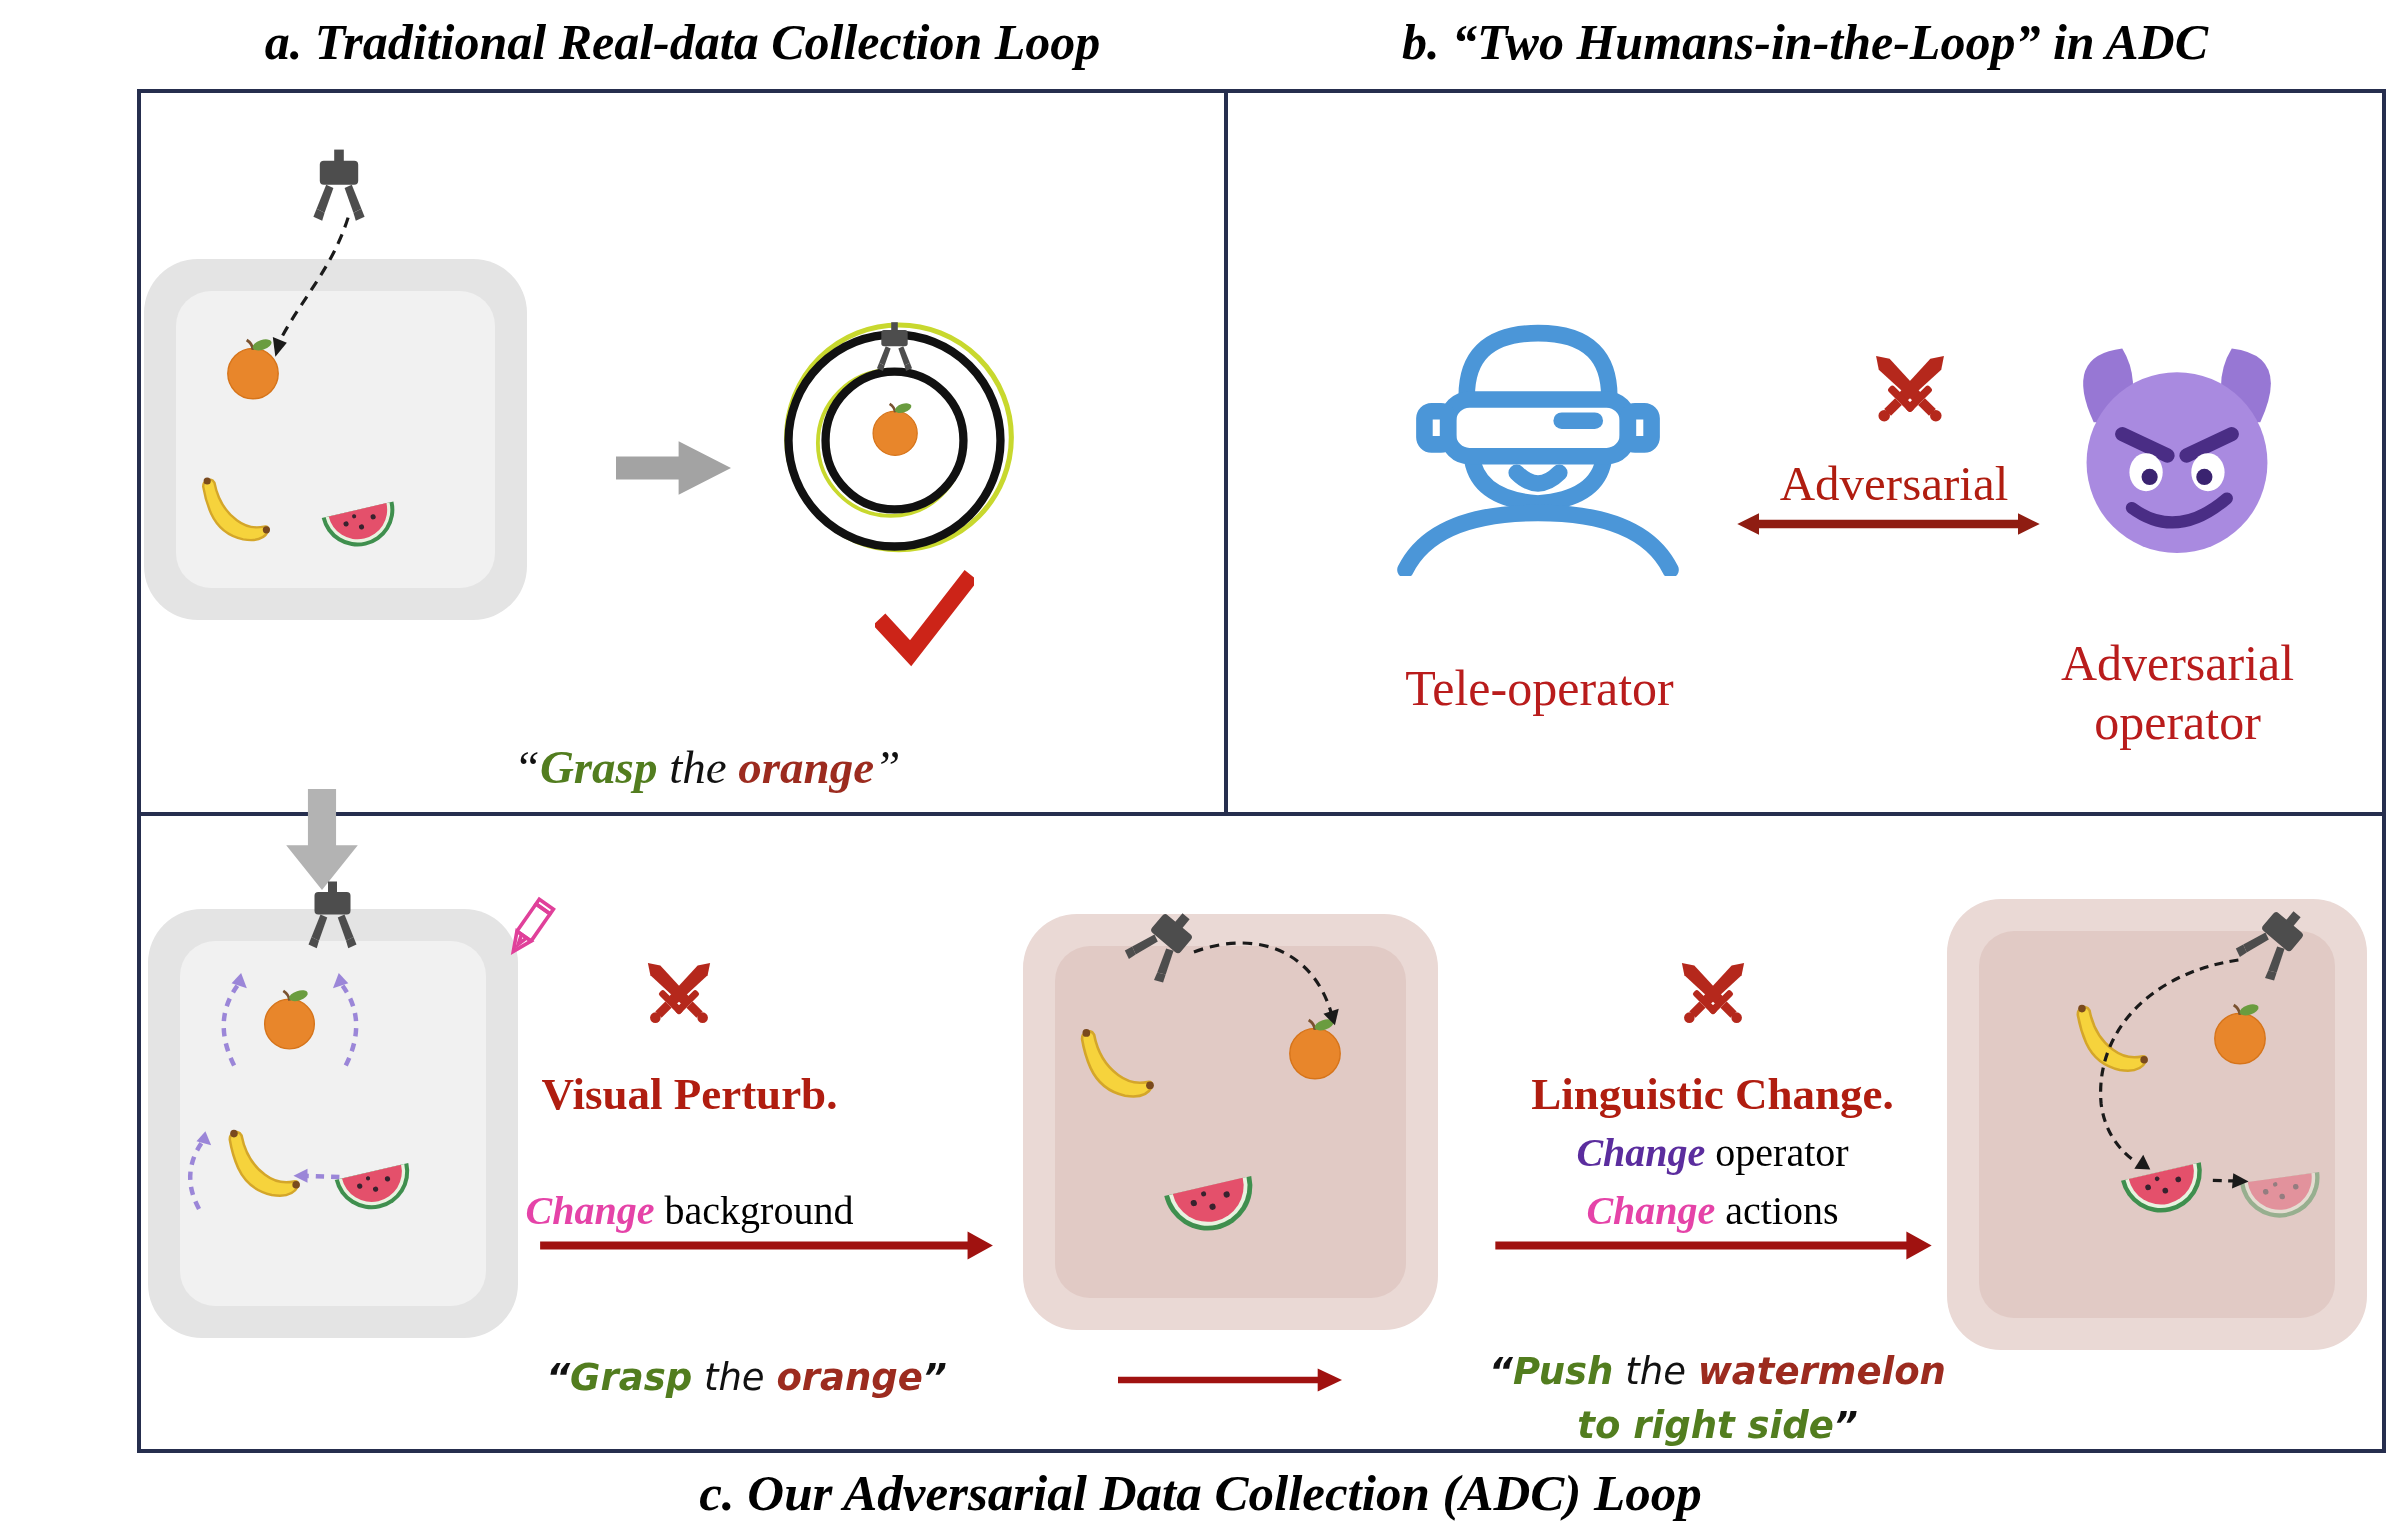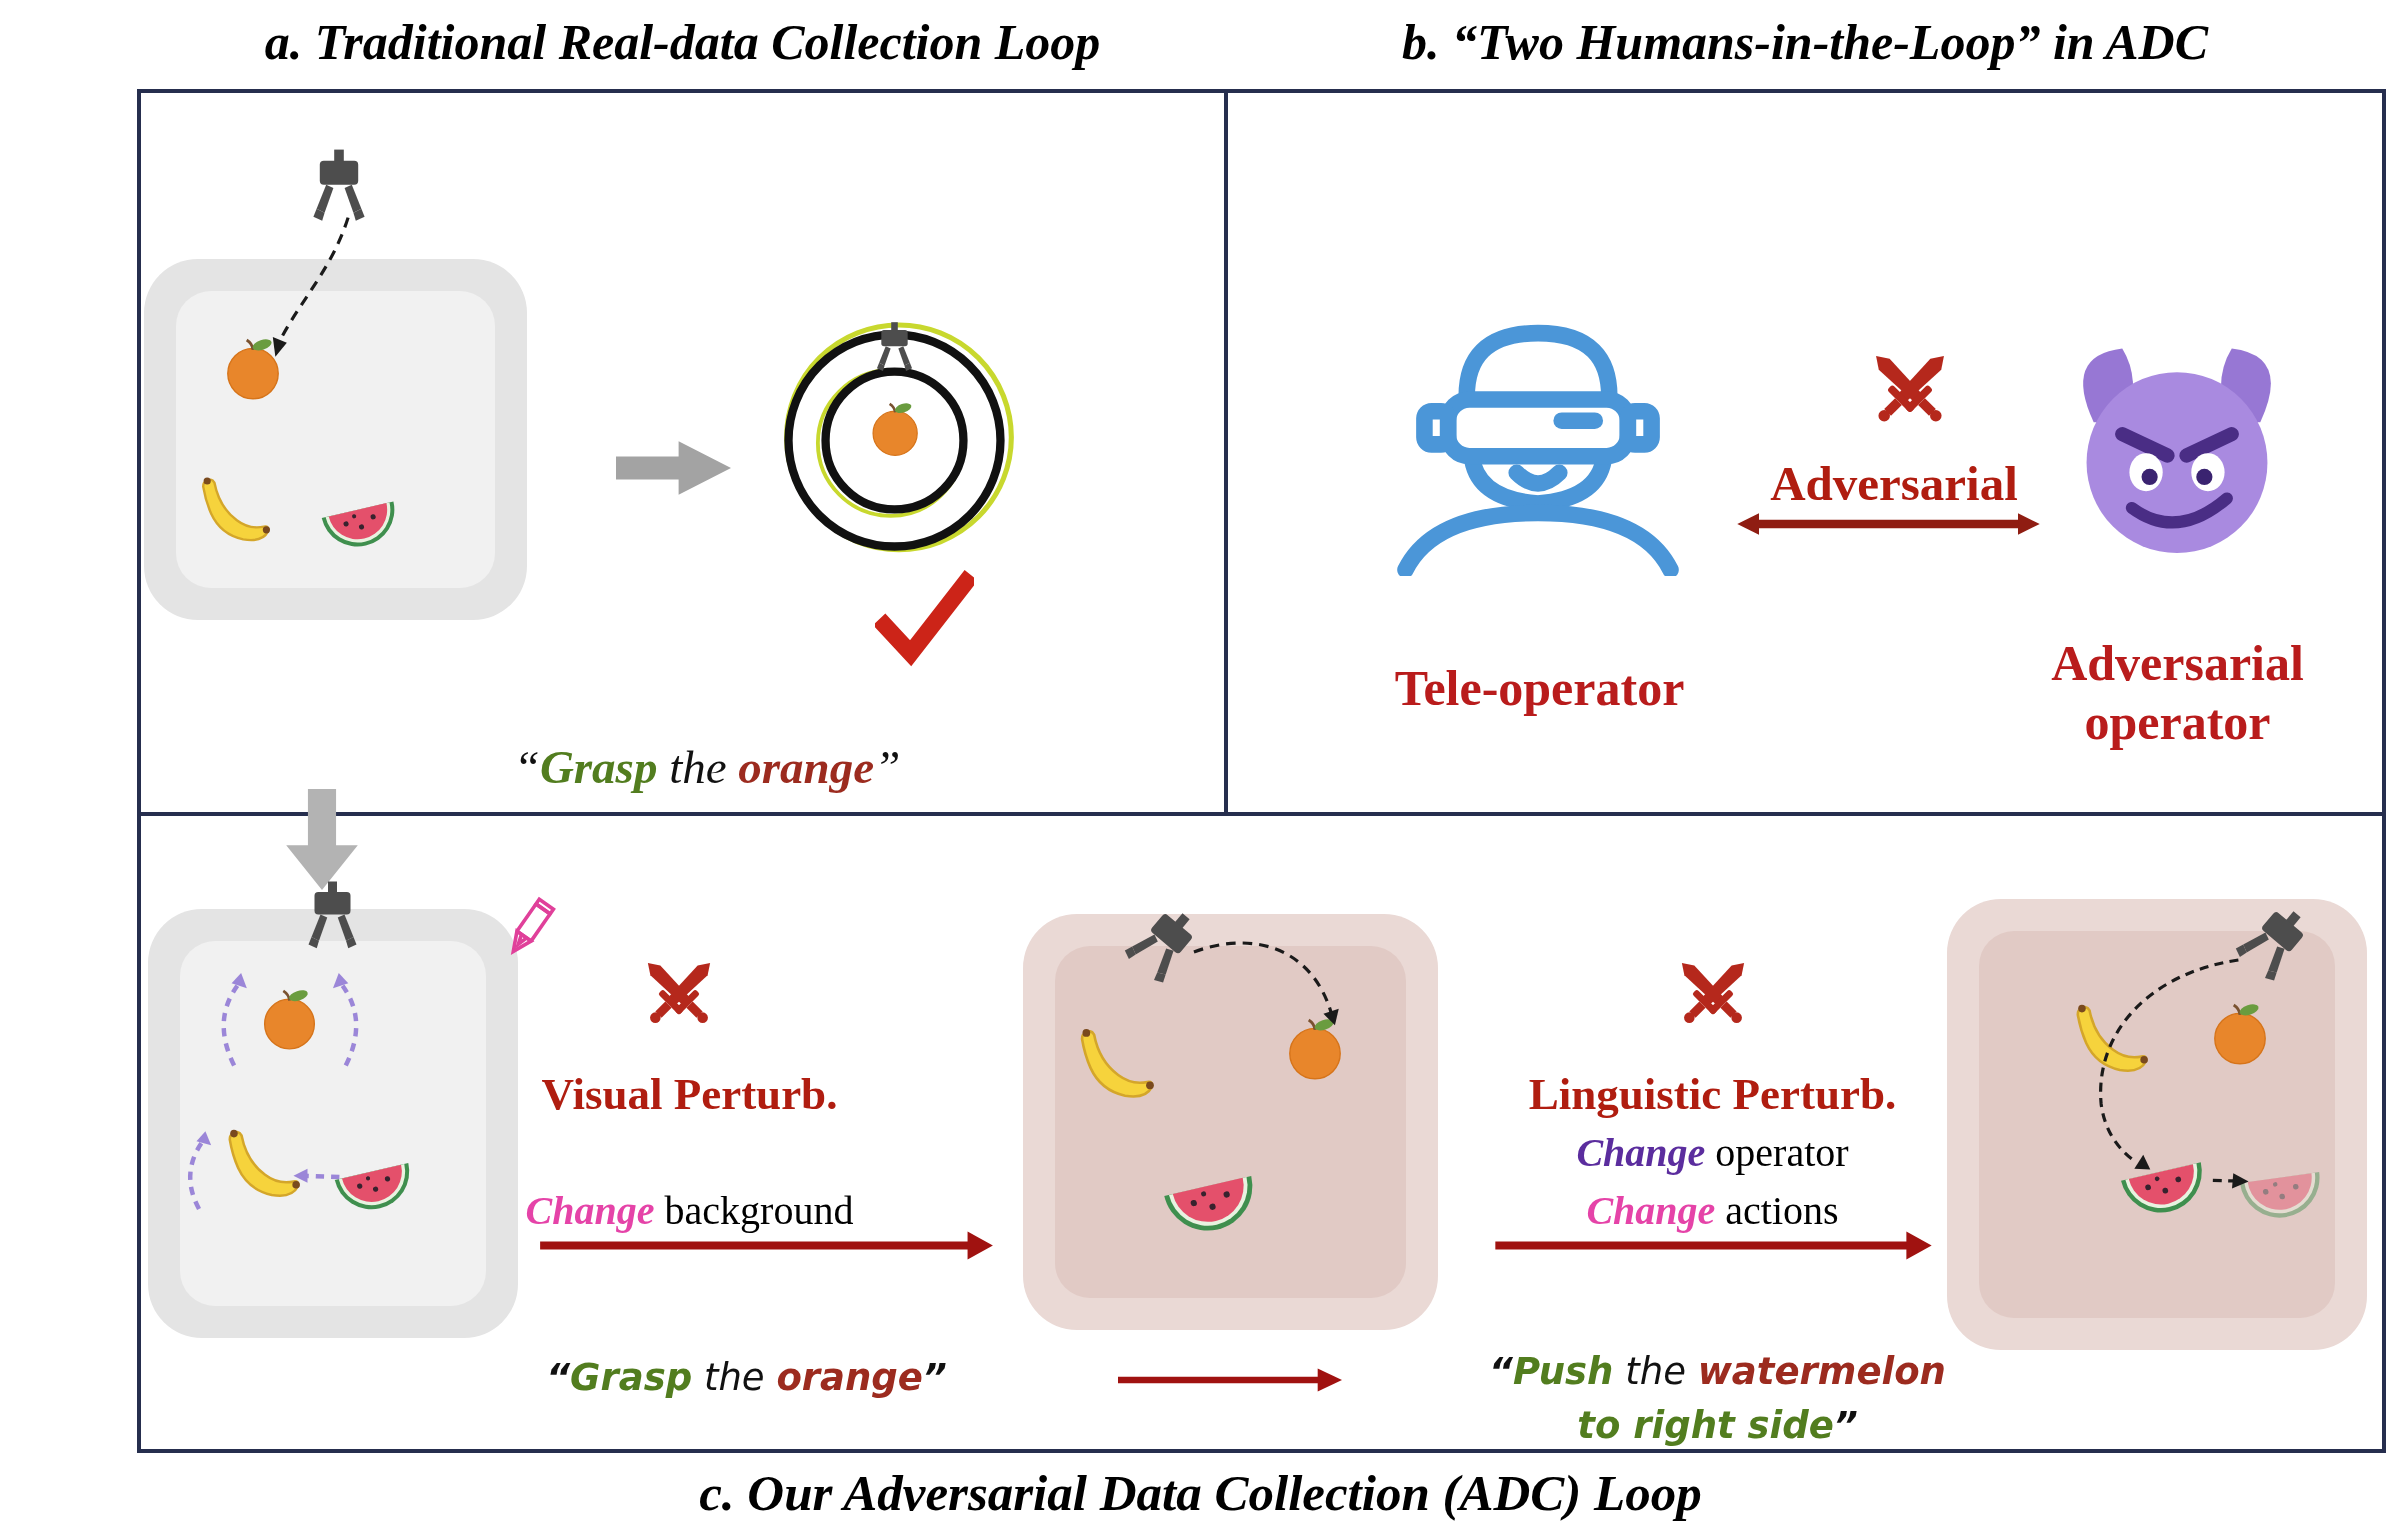--- a/index.html
+++ b/index.html
@@ -11,21 +11,21 @@
   .title{position:absolute;font-family:"Liberation Serif",serif;font-weight:700;font-style:italic;
          font-size:50px;color:#000;text-align:center;}
   .bin{position:absolute;}
   .bin .outer{position:absolute;left:0;top:0;right:0;bottom:0;border-radius:54px;}
   .bin .inner{position:absolute;left:32px;top:32px;right:32px;bottom:32px;border-radius:35px;}
   .gray .outer{background:#e4e4e4;}
   .gray .inner{background:#f1f1f1;}
   .pink .outer{background:#ead9d5;}
   .pink .inner{background:#e1cac5;}
   .ctext{position:absolute;text-align:center;}
-  .serifb{font-family:"Liberation Serif",serif;font-weight:700;}
+  .serifb{font-family:"Liberation Serif",serif;font-weight:400;}
   .oplabel{font-size:50px;line-height:59px;color:#b91c1c;}
   .advred{font-size:49px;color:#b01d10;}
   .perturb-title{font-size:45px;color:#b01d10;font-weight:700;font-family:"Liberation Serif",serif;}
   .chline{font-size:40px;color:#000;font-family:"Liberation Serif",serif;}
   .chg{font-style:italic;font-weight:700;}
   .chg-purple{color:#5b2d9e;}
   .chg-magenta{color:#e543a8;}
   .instr-serif{font-size:47px;font-style:italic;font-family:"Liberation Serif",serif;color:#111;}
   .instr-sans{font-size:37px;font-style:italic;font-weight:700;font-family:"DejaVu Sans",sans-serif;color:#111;line-height:54px;}
   .verb{color:#527d1f;font-weight:700;}
@@ -265,21 +265,21 @@
     <span>“</span><span class="verb">Grasp</span><span class="mid"> the </span><span class="obj">orange</span><span>”</span>
   </div>
   <svg class="abs" style="left:1118px;top:1362px;width:224px;height:36px" viewBox="0 0 350 56">
     <line x1="0" y1="28" x2="318" y2="28" stroke="#a01210" stroke-width="10"></line>
     <polygon points="350,28 312,10 312,46" fill="#a01210"></polygon>
   </svg>
 
   <svg class="abs" style="left:1669px;top:950px;width:88px;height:88px" viewBox="0 0 138 138" width="88" height="88">
       <use href="#sym-swords"></use>
     </svg>
-  <div class="ctext perturb-title" style="left:1457px;top:1068px;width:511px">Linguistic Perturb.</div>
+  <div class="ctext perturb-title" style="left:1457px;top:1068px;width:511px">Linguistic Change.</div>
   <div class="ctext chline" style="left:1457px;top:1129px;width:511px">
     <span class="chg chg-purple">Change</span><span> operator</span>
   </div>
   <div class="ctext chline" style="left:1457px;top:1187px;width:511px">
     <span class="chg chg-magenta">Change</span><span> actions</span>
   </div>
   <svg class="abs" style="left:1493px;top:1224px;width:441px;height:43px" viewBox="0 0 690 68">
     <line x1="0" y1="34" x2="656" y2="34" stroke="#a01210" stroke-width="13"></line>
     <polygon points="690,34 650,12 650,56" fill="#a01210"></polygon>
   </svg>

